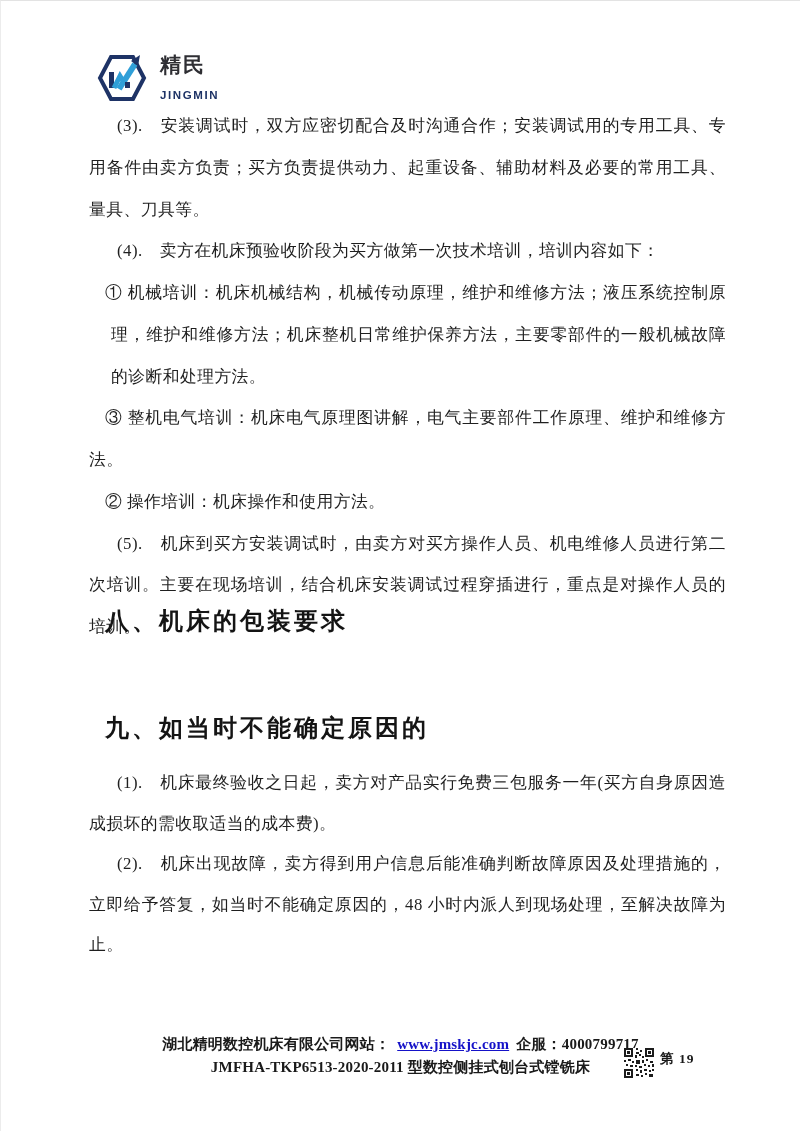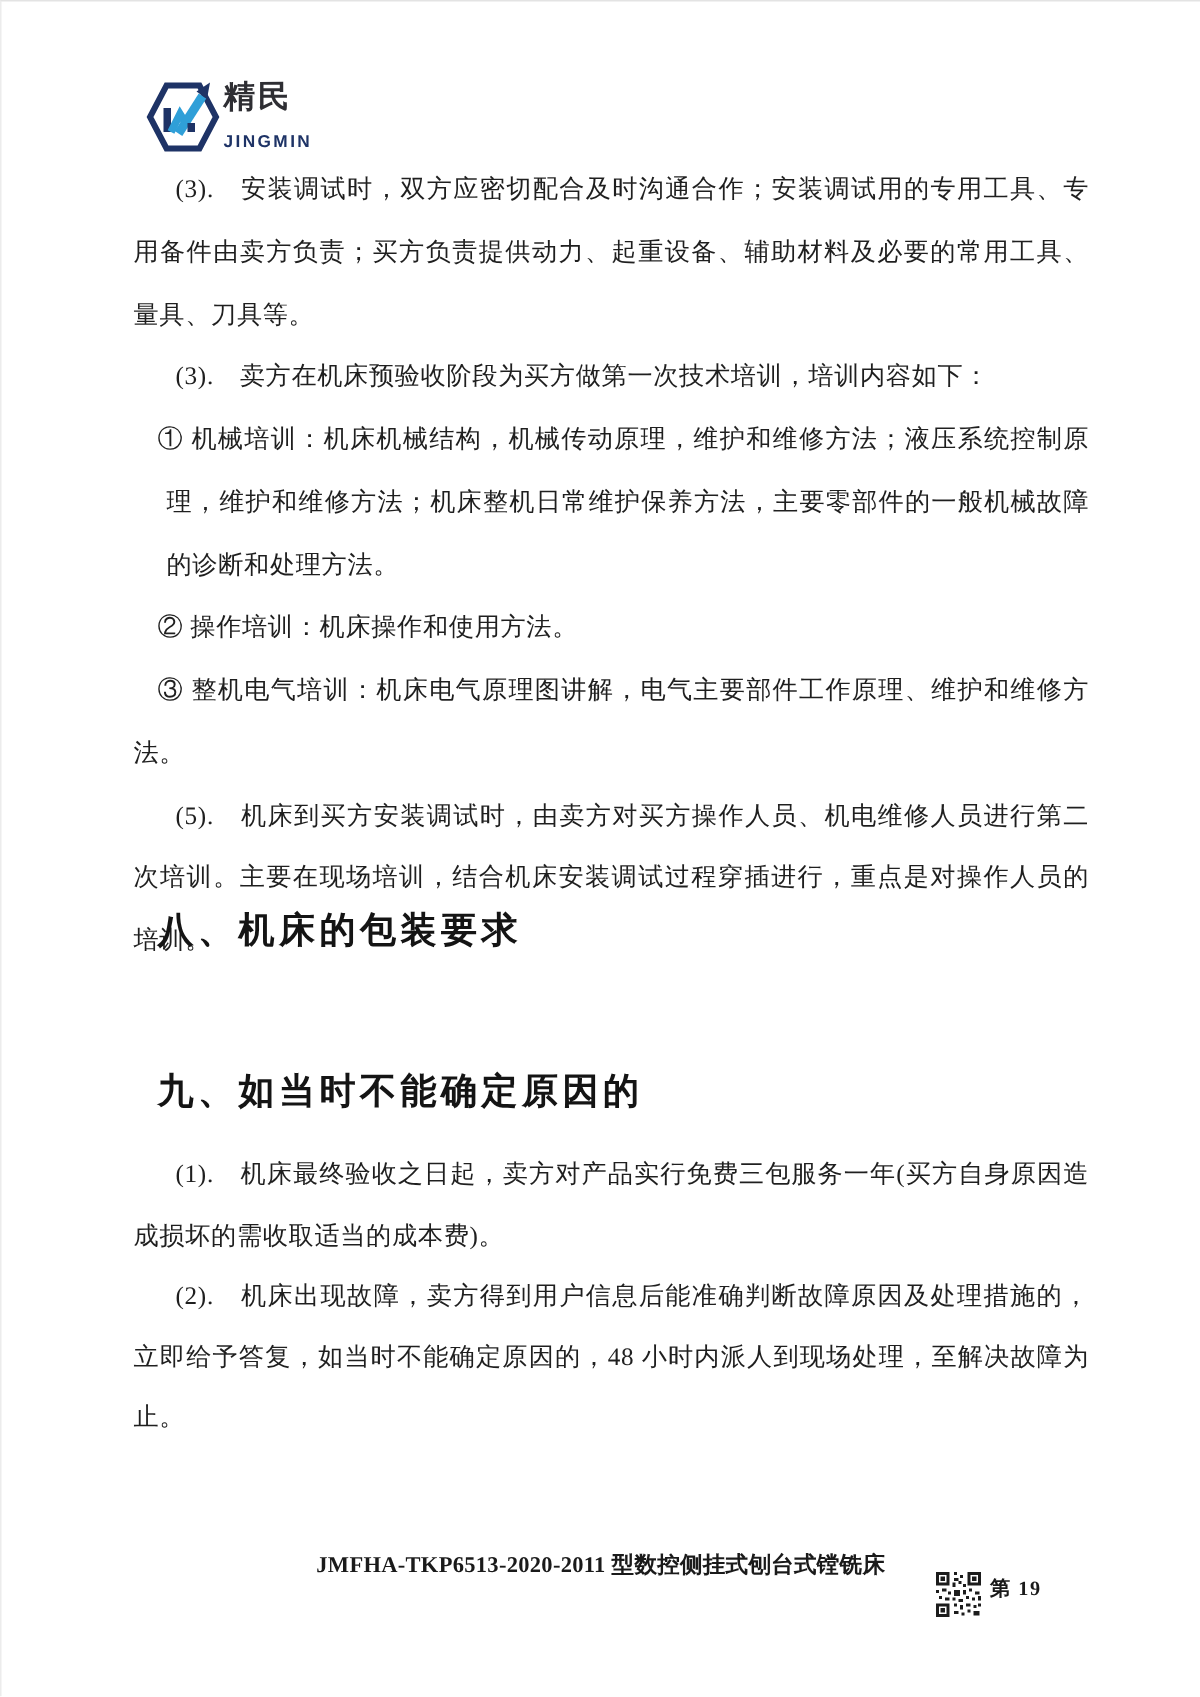--- a/index.html
+++ b/index.html
@@ -9,21 +9,21 @@
     background:#ffffff;
     overflow:hidden;
     font-family:"Liberation Serif","DejaVu Serif",serif;
     color:#1f1f1f;
     border-top:1px solid #e3e3e3;
     border-left:1px solid #ececec;
     box-sizing:border-box;
   }
 
   
-  .logo{position:absolute;left:96px;top:52px;display:flex;align-items:center;gap:2px;}
+  .logo{position:absolute;left:96px;top:52px;display:flex;align-items:center;gap:13px;}
   .logo-text{display:flex;flex-direction:column;line-height:1;}
   .logo-cn{
     font-family:"Liberation Sans","DejaVu Sans",sans-serif;
     font-size:21px;font-weight:700;color:#2e2e33;letter-spacing:2px;
   }
   .logo-en{
     font-family:"Liberation Sans","DejaVu Sans",sans-serif;
     font-size:11.5px;font-weight:700;color:#1e3366;letter-spacing:1.6px;margin-top:15px;
   }
 
@@ -80,38 +80,41 @@
       <rect x="28" y="29" width="5" height="6" fill="#1e3366"></rect>
     </svg>
     <div class="logo-text">
       <span class="logo-cn">精民</span>
       <span class="logo-en">JINGMIN</span>
     </div>
   </div>
 
   <div id="body1" class="body-block">
       <p class="p-num">(3).　安装调试时，双方应密切配合及时沟通合作；安装调试用的专用工具、专用备件由卖方负责；买方负责提供动力、起重设备、辅助材料及必要的常用工具、量具、刀具等。</p>
-      <p class="p-num">(3).　卖方在机床预验收阶段为买方做第一次技术培训，培训内容如下：</p>
+      <p class="p-num">(4).　卖方在机床预验收阶段为买方做第一次技术培训，培训内容如下：</p>
       <p class="p-item-hang">① 机械培训：机床机械结构，机械传动原理，维护和维修方法；液压系统控制原理，维护和维修方法；机床整机日常维护保养方法，主要零部件的一般机械故障的诊断和处理方法。</p>
+      <p class="p-item">③ 整机电气培训：机床电气原理图讲解，电气主要部件工作原理、维护和维修方法。</p>
       <p class="p-item">② 操作培训：机床操作和使用方法。</p>
-      <p class="p-item">③ 整机电气培训：机床电气原理图讲解，电气主要部件工作原理、维护和维修方法。</p>
       <p class="p-num">(5).　机床到买方安装调试时，由卖方对买方操作人员、机电维修人员进行第二次培训。主要在现场培训，结合机床安装调试过程穿插进行，重点是对操作人员的培训。</p>
     </div>
 
   <h1 id="heading8" class="sec-heading">八、机床的包装要求</h1>
 
 
   <h1 id="heading9" class="sec-heading">九、如当时不能确定原因的</h1>
 
   <div id="body2" class="body-block">
       <p class="p-num">(1).　机床最终验收之日起，卖方对产品实行免费三包服务一年(买方自身原因造成损坏的需收取适当的成本费)。</p>
       <p class="p-num">(2).　机床出现故障，卖方得到用户信息后能准确判断故障原因及处理措施的，立即给予答复，如当时不能确定原因的，48 小时内派人到现场处理，至解决故障为止。</p>
     </div>
 
   <div class="footer">
+    <div>
+      <span>湖北精明数控机床有限公司网站：</span><a class="link">www.jmskjc.com</a><span>企服：4000799717</span>
+    </div>
     <div>JMFHA-TKP6513-2020-2011 型数控侧挂式刨台式镗铣床</div>
   </div>
 
   <svg class="qr" width="30" height="30" viewBox="0 0 30 30">
     <rect x="0" y="0" width="30" height="30" fill="#ffffff"></rect>
     <g fill="#1c1c1c">
       <rect x="0" y="0" width="9" height="9"></rect>
         <rect x="2" y="2" width="5" height="5" fill="#fff"></rect>
         <rect x="3" y="3" width="3" height="3"></rect>
       <rect x="21" y="0" width="9" height="9"></rect>

